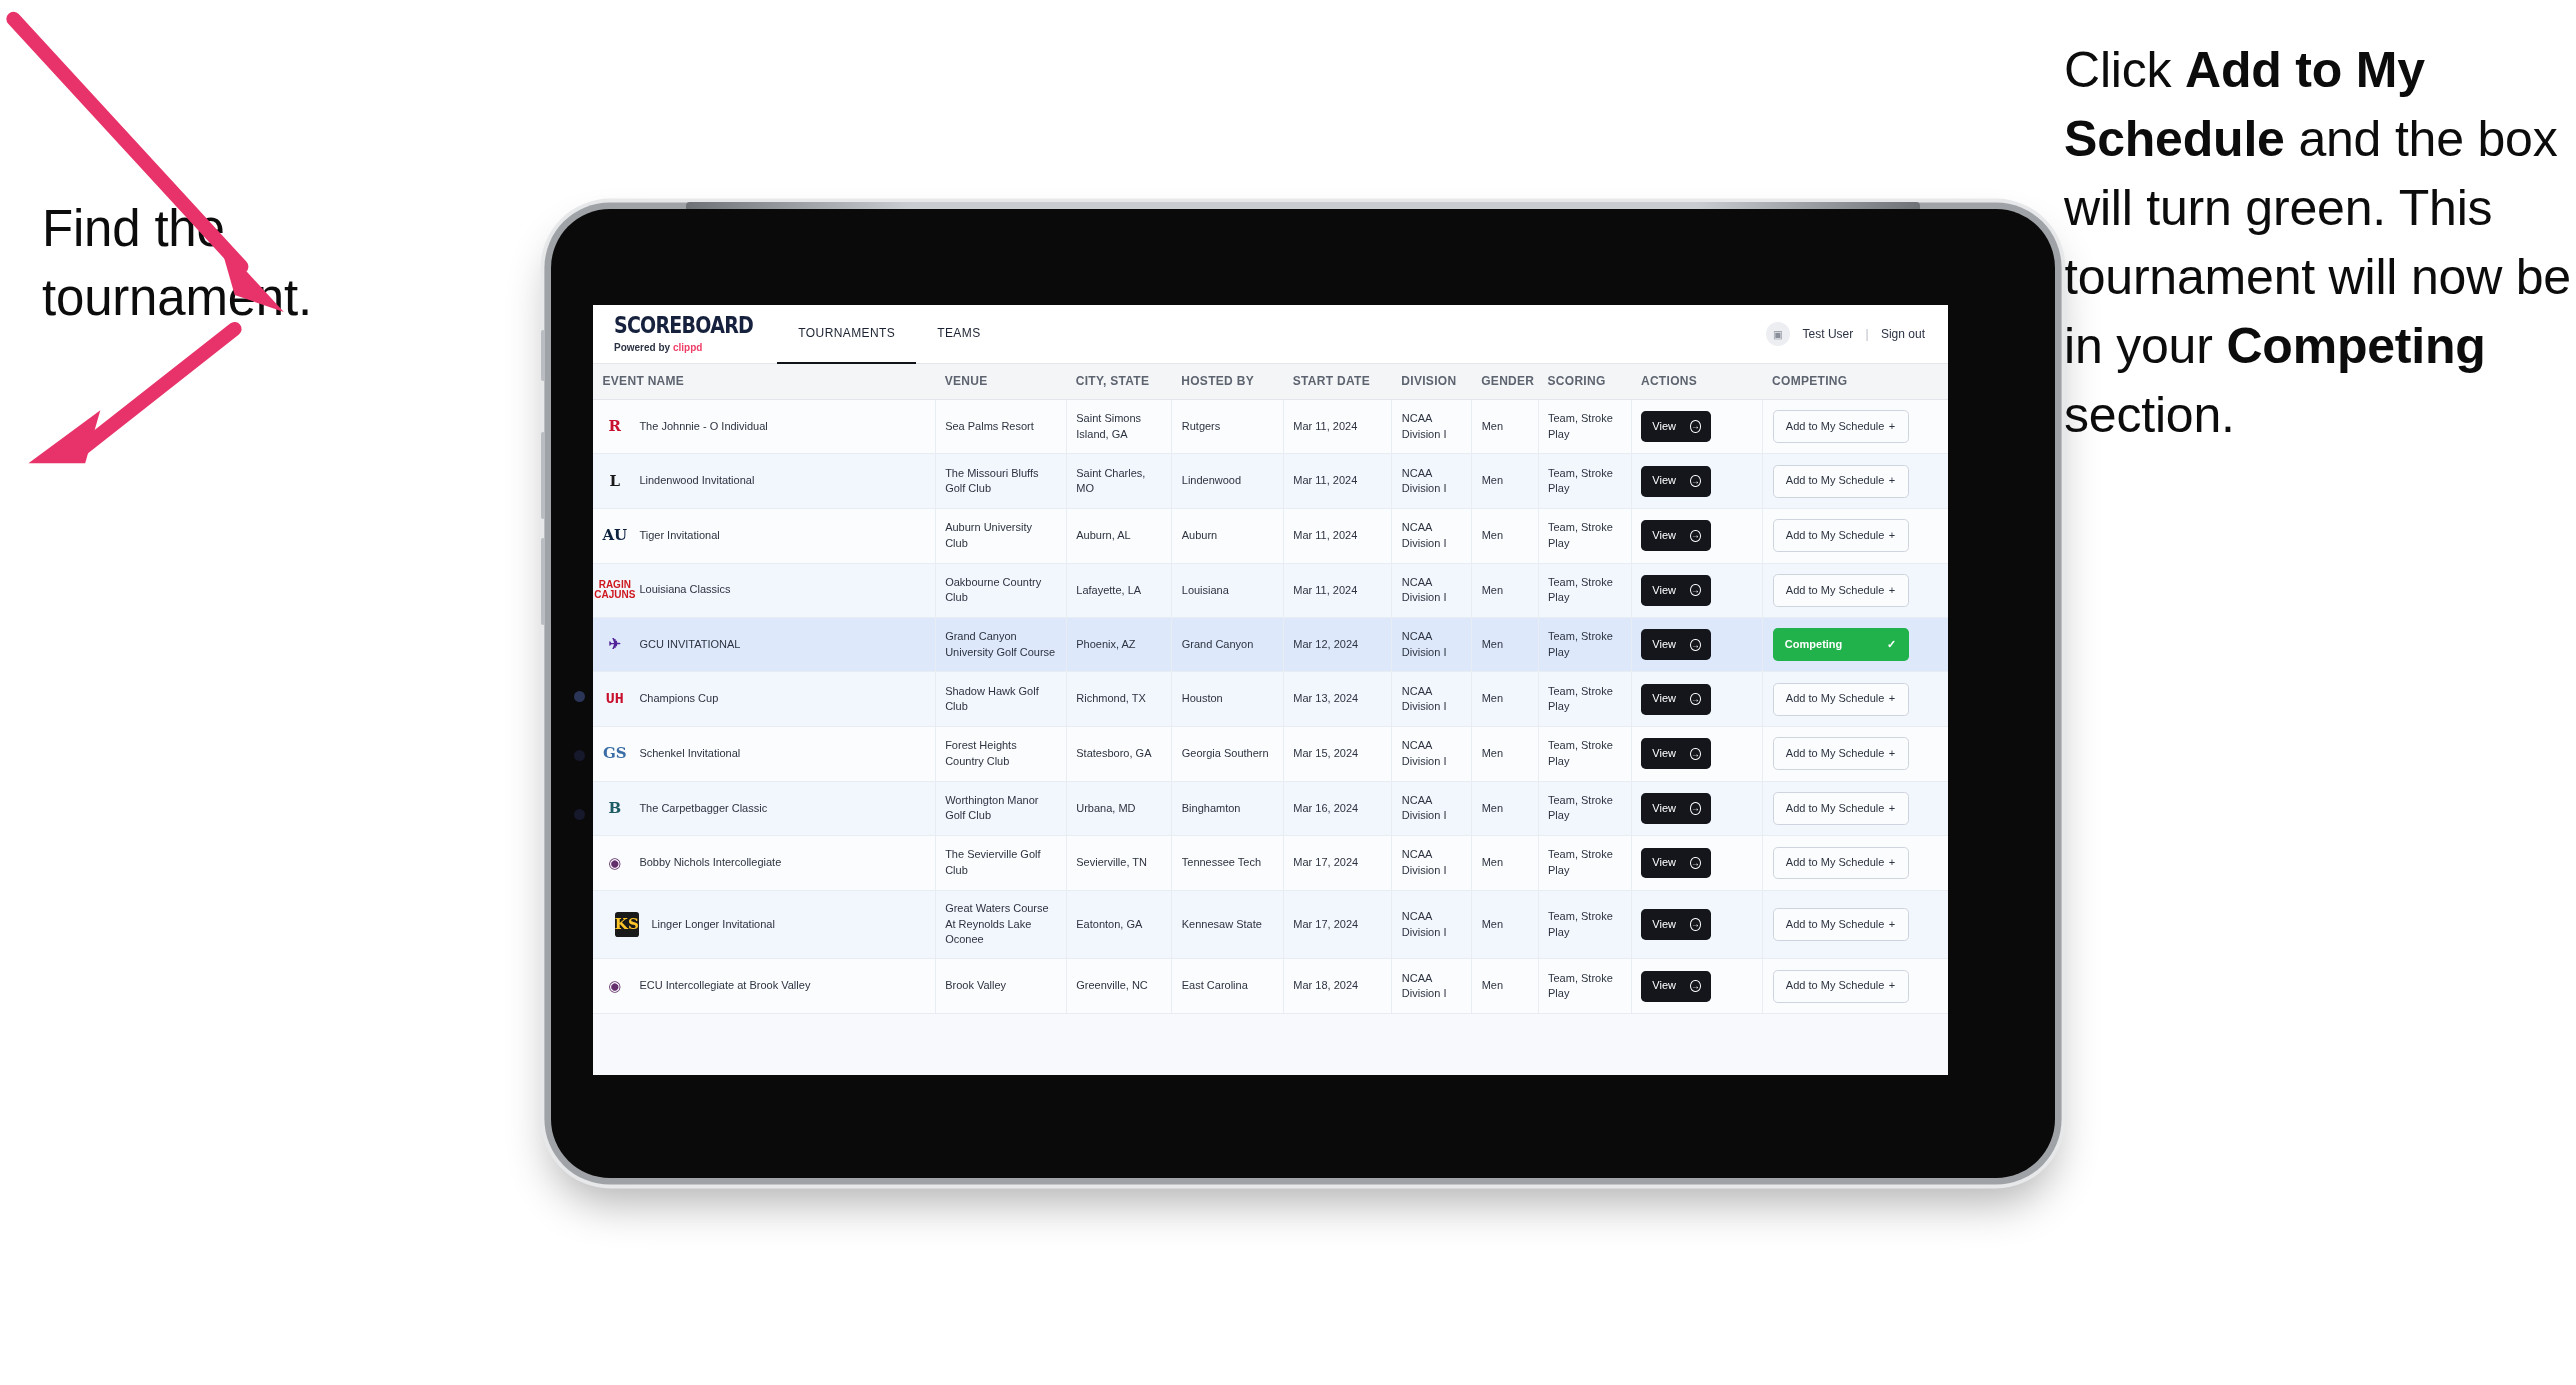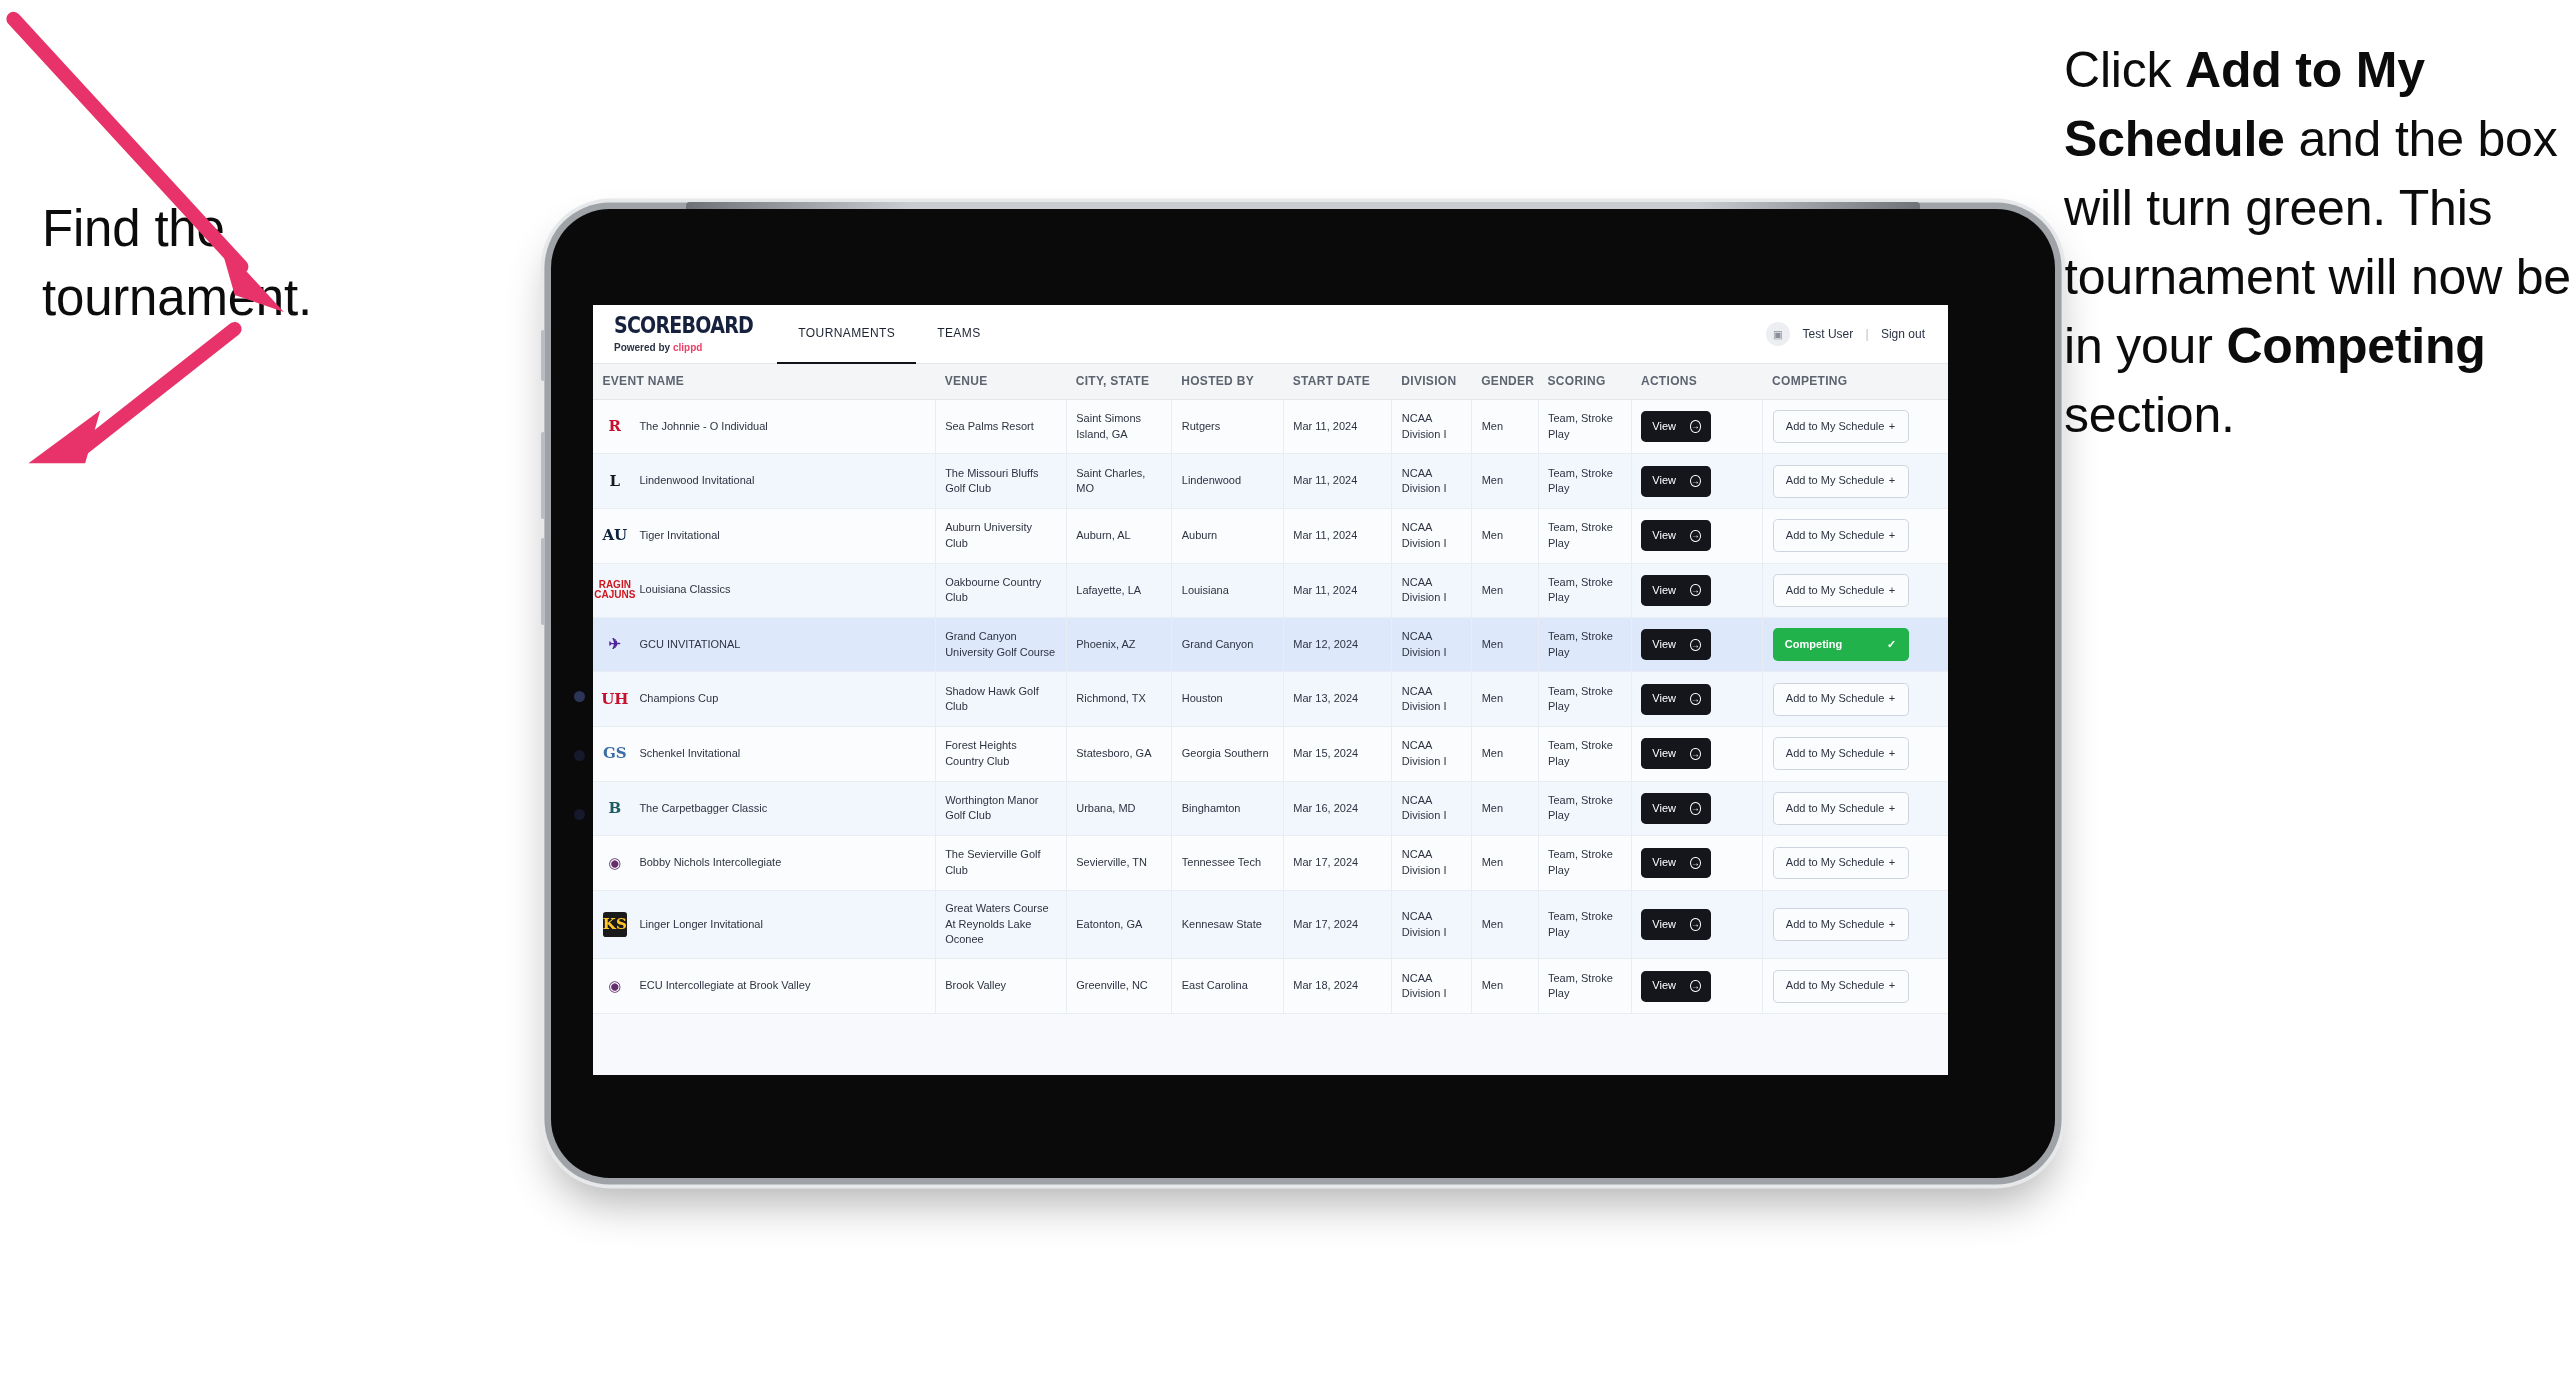--- a/index.html
+++ b/index.html
@@ -393,21 +393,21 @@
                 <td>
                   <div class="btn-competing" style="background: rgb(34, 178, 76);">
                     <span>Competing</span>
                     <span>✓</span>
                   </div>
                 </td>
               </tr>
               <tr>
                 <td>
                   <div class="ev-cell">
-                    <div class="logo" style="color: rgb(200, 16, 46); background: transparent;">UH</div>
+                    <div class="logo" style="color: rgb(200, 16, 46); background: transparent; font-family: Liberation Mono, monospace;">UH</div>
                     <span class="ev-name">Champions Cup</span>
                   </div>
                 </td>
                 <td>Shadow Hawk Golf Club</td>
                 <td>Richmond, TX</td>
                 <td>Houston</td>
                 <td>Mar 13, 2024</td>
                 <td>NCAA Division I</td>
                 <td>Men</td>
                 <td>Team, Stroke Play</td>
@@ -493,21 +493,21 @@
                 <td>
                   <div class="btn-add">
                     <span>Add to My Schedule</span>
                     <span>+</span>
                   </div>
                 </td>
               </tr>
               <tr>
                 <td>
                   <div class="ev-cell">
-                    <div class="logo" style="color: rgb(255, 198, 41); background: rgb(26, 26, 26);">KS</div>
+                    <div class="logo" style="color: rgb(255, 198, 41); background: rgb(26, 26, 26); margin-left: 12px;">KS</div>
                     <span class="ev-name">Linger Longer Invitational</span>
                   </div>
                 </td>
                 <td>Great Waters Course At Reynolds Lake Oconee</td>
                 <td>Eatonton, GA</td>
                 <td>Kennesaw State</td>
                 <td>Mar 17, 2024</td>
                 <td>NCAA Division I</td>
                 <td>Men</td>
                 <td>Team, Stroke Play</td>

